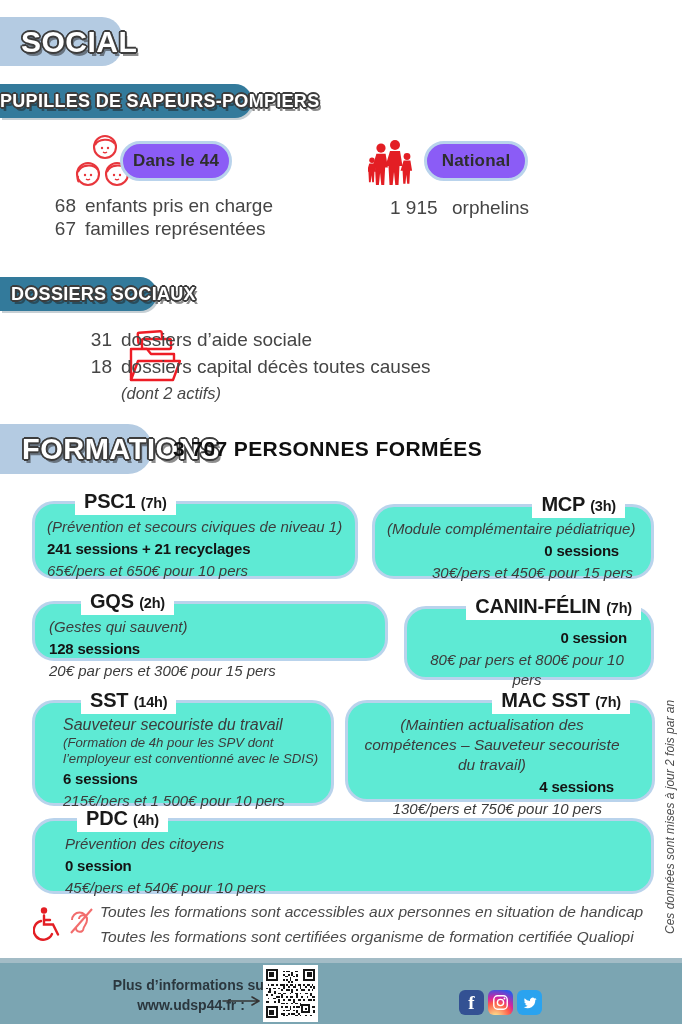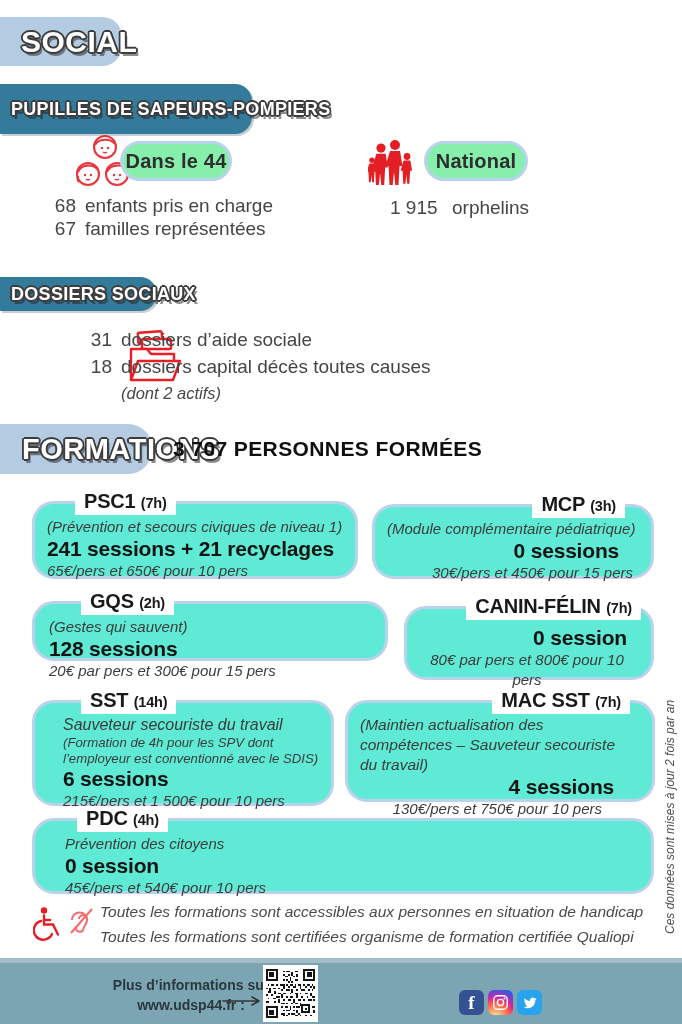--- a/index.html
+++ b/index.html
@@ -16,43 +16,43 @@
   .outlined {
     color:#fff; font-weight:bold; letter-spacing:.5px; white-space:nowrap;
     text-shadow:
       -1.4px -1.4px 0 #3d3d3d, 1.4px -1.4px 0 #3d3d3d,
       -1.4px  1.4px 0 #3d3d3d, 1.4px  1.4px 0 #3d3d3d,
       -1.8px 0 0 #3d3d3d, 1.8px 0 0 #3d3d3d, 0 -1.8px 0 #3d3d3d, 0 1.8px 0 #3d3d3d,
       2.5px 3.5px 0 rgba(30,30,30,.5);
   }
   
   .badge-box {
-    position:absolute; background:#86efac; border:3.5px solid #b9d3ec; border-radius:20px;
+    position:absolute; background:#8b5cf6; border:3.5px solid #b9d3ec; border-radius:20px;
     display:flex; align-items:center; justify-content:center;
-    font-weight:bold; font-size:20px; color:#2e2e2e; letter-spacing:.2px;
+    font-weight:bold; font-size:17px; color:#2e2e2e; letter-spacing:.2px;
   }
   
   .stat-grid { position:absolute; display:grid; grid-template-columns:38px auto; column-gap:9px; font-size:19px; line-height:23px; color:#454545; }
   .stat-grid .num { text-align:right; }
   .note-line { grid-column:2; font-style:italic; font-size:16.5px; color:#474747; }
   
   .card { position:absolute; background:#5eead4; border:3.5px solid #b9d3ec; border-radius:22px; }
   .card-title {
     position:absolute; top:-15px; background:#fff; padding:0 9px; white-space:nowrap;
     font-weight:bold; font-size:20px; color:#191919; letter-spacing:-.2px; line-height:24px;
   }
   .card-title small { font-size:14.5px; font-weight:bold; }
   .l-desc  { font-style:italic; font-size:15px; color:#3c3c3c; line-height:20px; }
   .l-note  { font-style:italic; font-size:13.2px; color:#3c3c3c; line-height:16px; }
-  .l-sess  { font-weight:bold; font-size:21px; color:#141414; line-height:24px; letter-spacing:-.2px; }
+  .l-sess  { font-weight:bold; font-size:15px; color:#141414; line-height:24px; letter-spacing:-.2px; }
   .l-price { font-style:italic; font-size:15px; color:#3c3c3c; line-height:20px; }
   .card .body { padding:12px 8px 0 12px; }
   .card.right .l-sess  { text-align:right; padding-right:24px; }
   .card.right .l-price { text-align:right; padding-right:10px; }
-  .card.right .l-desc  { text-align:left; padding-right:14px; }
+  .card.right .l-desc  { text-align:center; padding-right:14px; }
   .card.right .l-desc.left { text-align:left; padding-right:0; }
   
   .access-line { position:absolute; left:100px; font-style:italic; font-size:15.5px; color:#4a4a4a; }
   
   .side-note {
     position:absolute; top:686px; right:1px; width:18px; height:262px;
     writing-mode:vertical-rl; transform:rotate(180deg);
     font-style:italic; font-size:12px; color:#4c4c4c; text-align:center; white-space:nowrap;
   }
   
@@ -67,21 +67,21 @@
 </style>
 </head>
 <body>
 
 <div id="canvas">
 
   <div class="pill pill-light" style="top:17px;width:122px;height:49px;padding-left:21px">
     <span class="outlined" style="font-size:30px">SOCIAL</span>
   </div>
 
-  <div class="pill pill-teal" style="top:84px;width:252px;height:50px;padding-left:11px">
+  <div class="pill pill-teal" style="top:84px;width:252px;height:34px;">
     <span class="outlined" style="font-size:18px;letter-spacing:.3px">PUPILLES DE SAPEURS-POMPIERS</span>
   </div>
 
   <svg class="icon" style="left:72px;top:133px" width="64" height="58" viewBox="0 0 64 58">
     <g fill="none" stroke="#e8363c" stroke-width="2.1">
       <circle cx="33" cy="14" r="11"></circle>
       <path d="M23 12 a11 8 0 0 1 20 -1"></path>
       <circle cx="16" cy="41" r="11"></circle>
       <path d="M6 39 a11 9 0 0 1 20 -2 M6 43 q-1 4 1 6"></path>
       <circle cx="45" cy="41" r="11"></circle>

